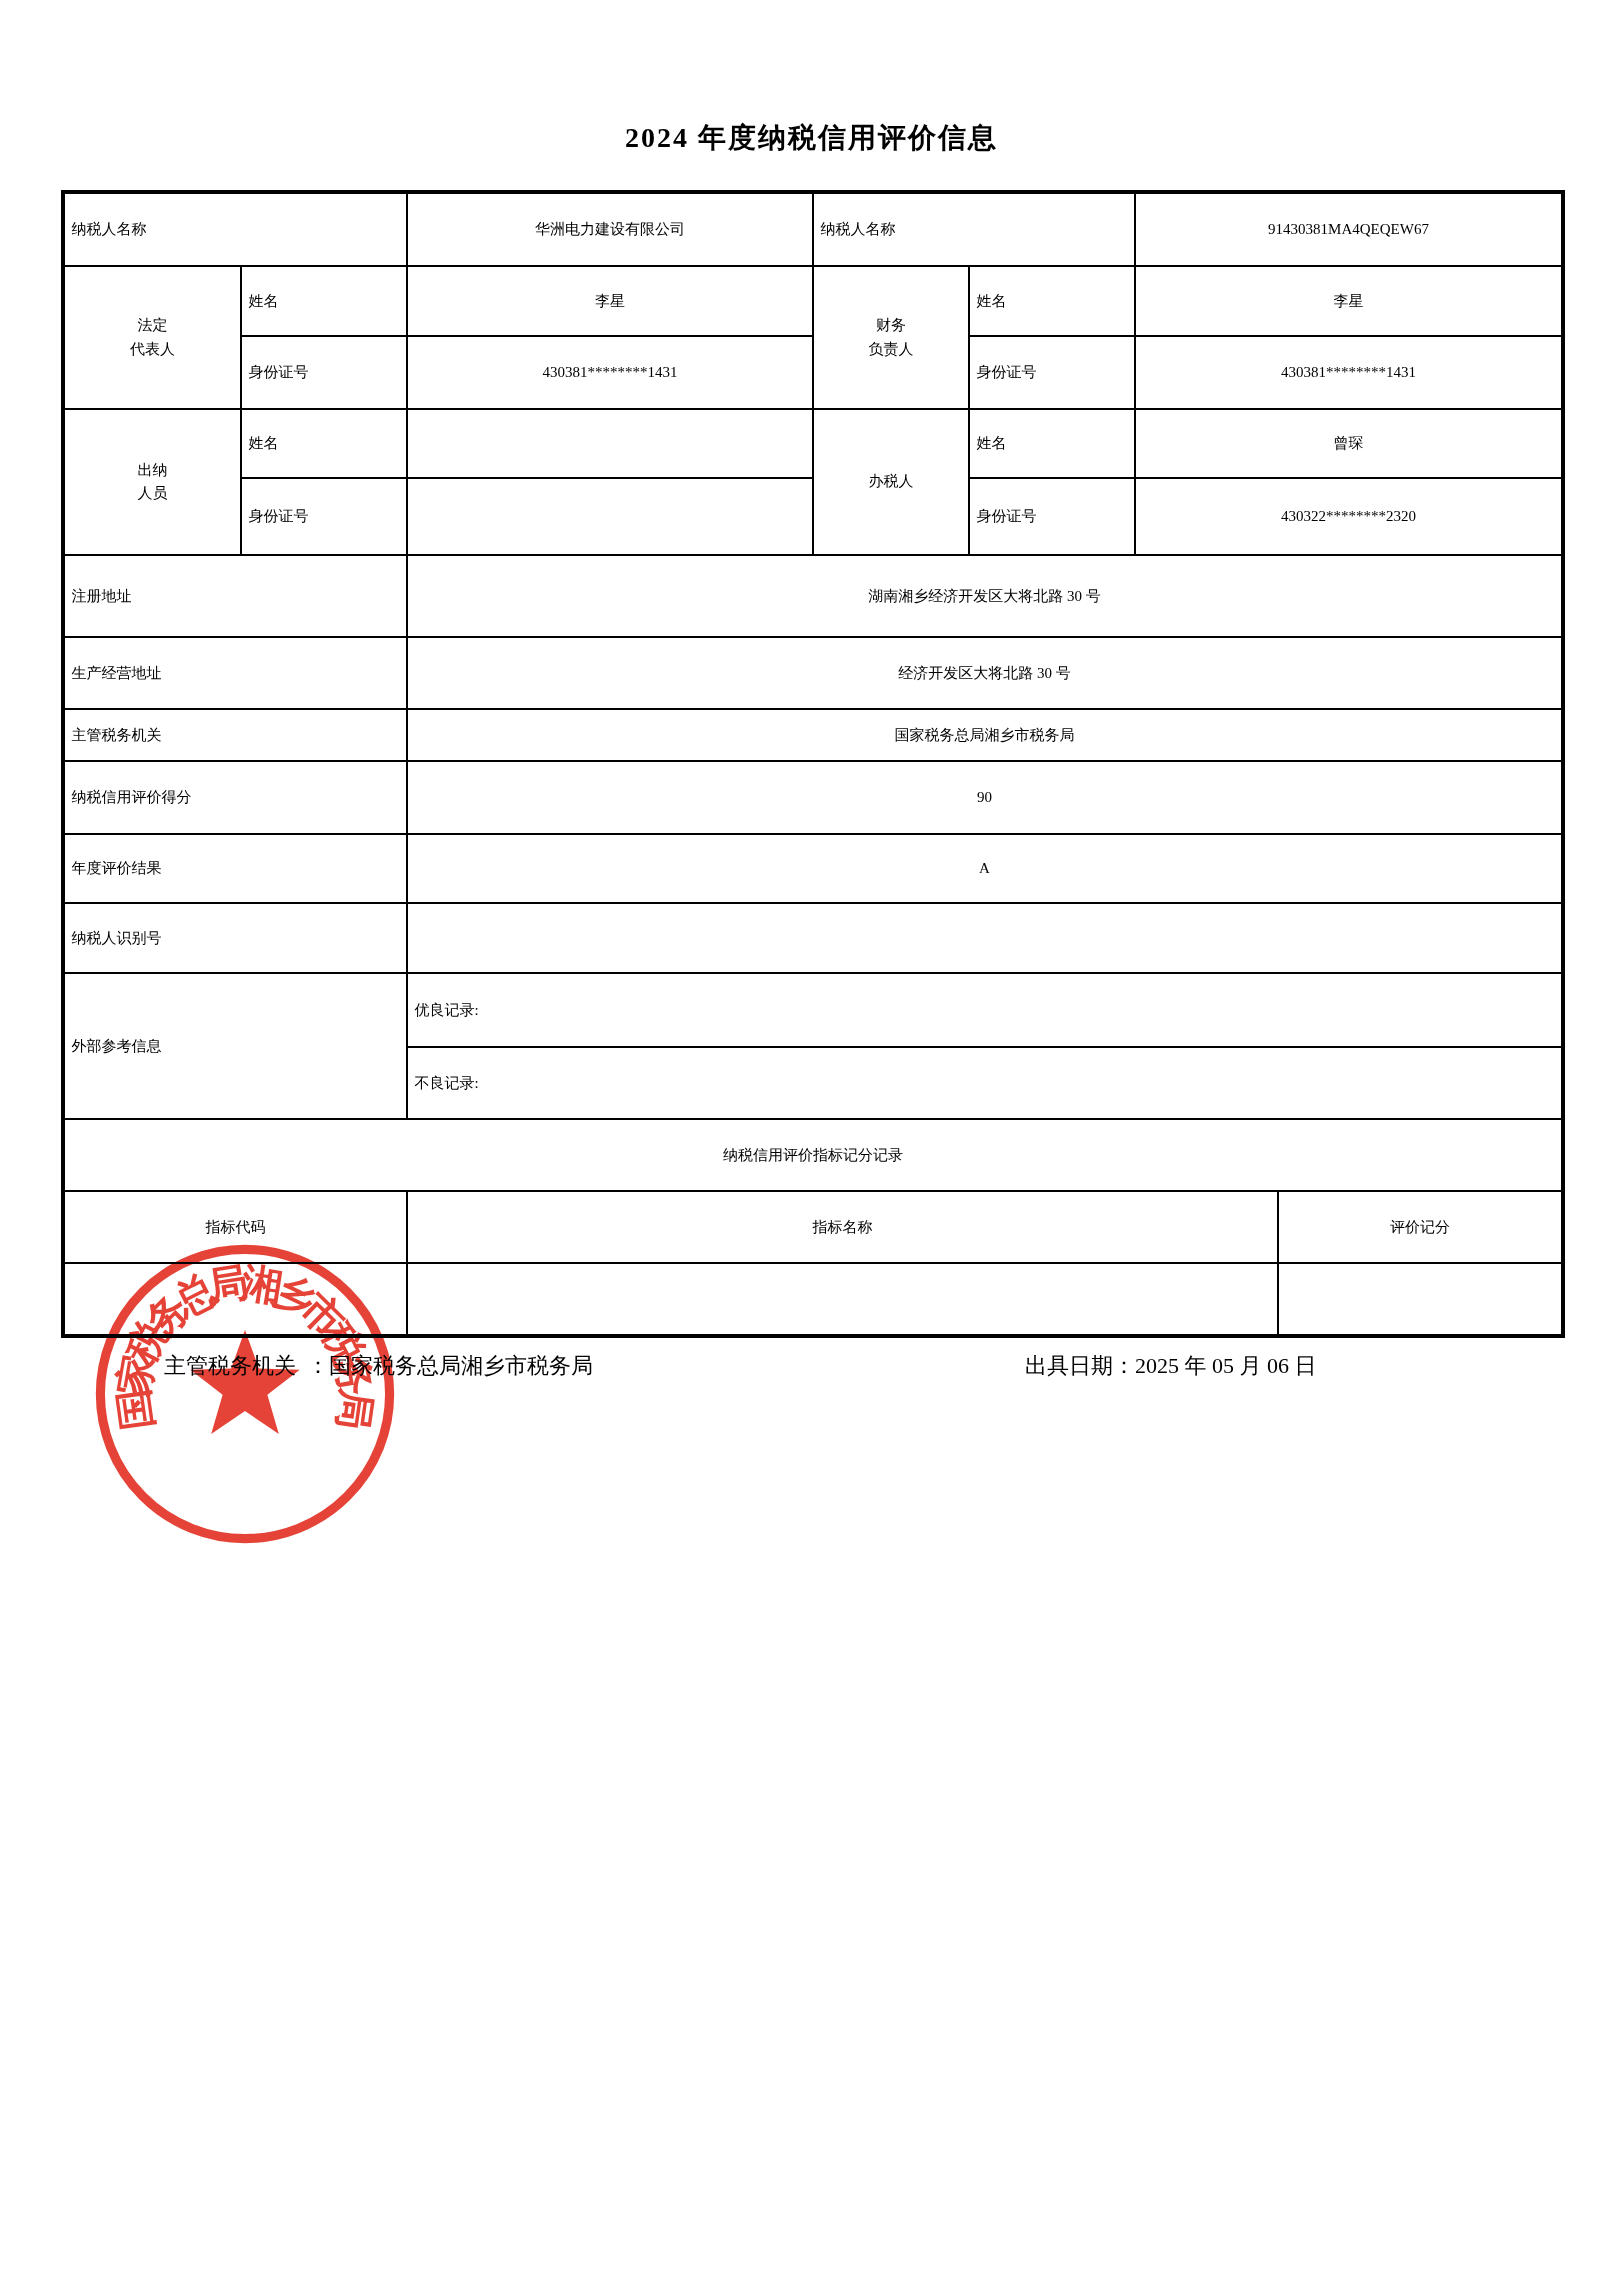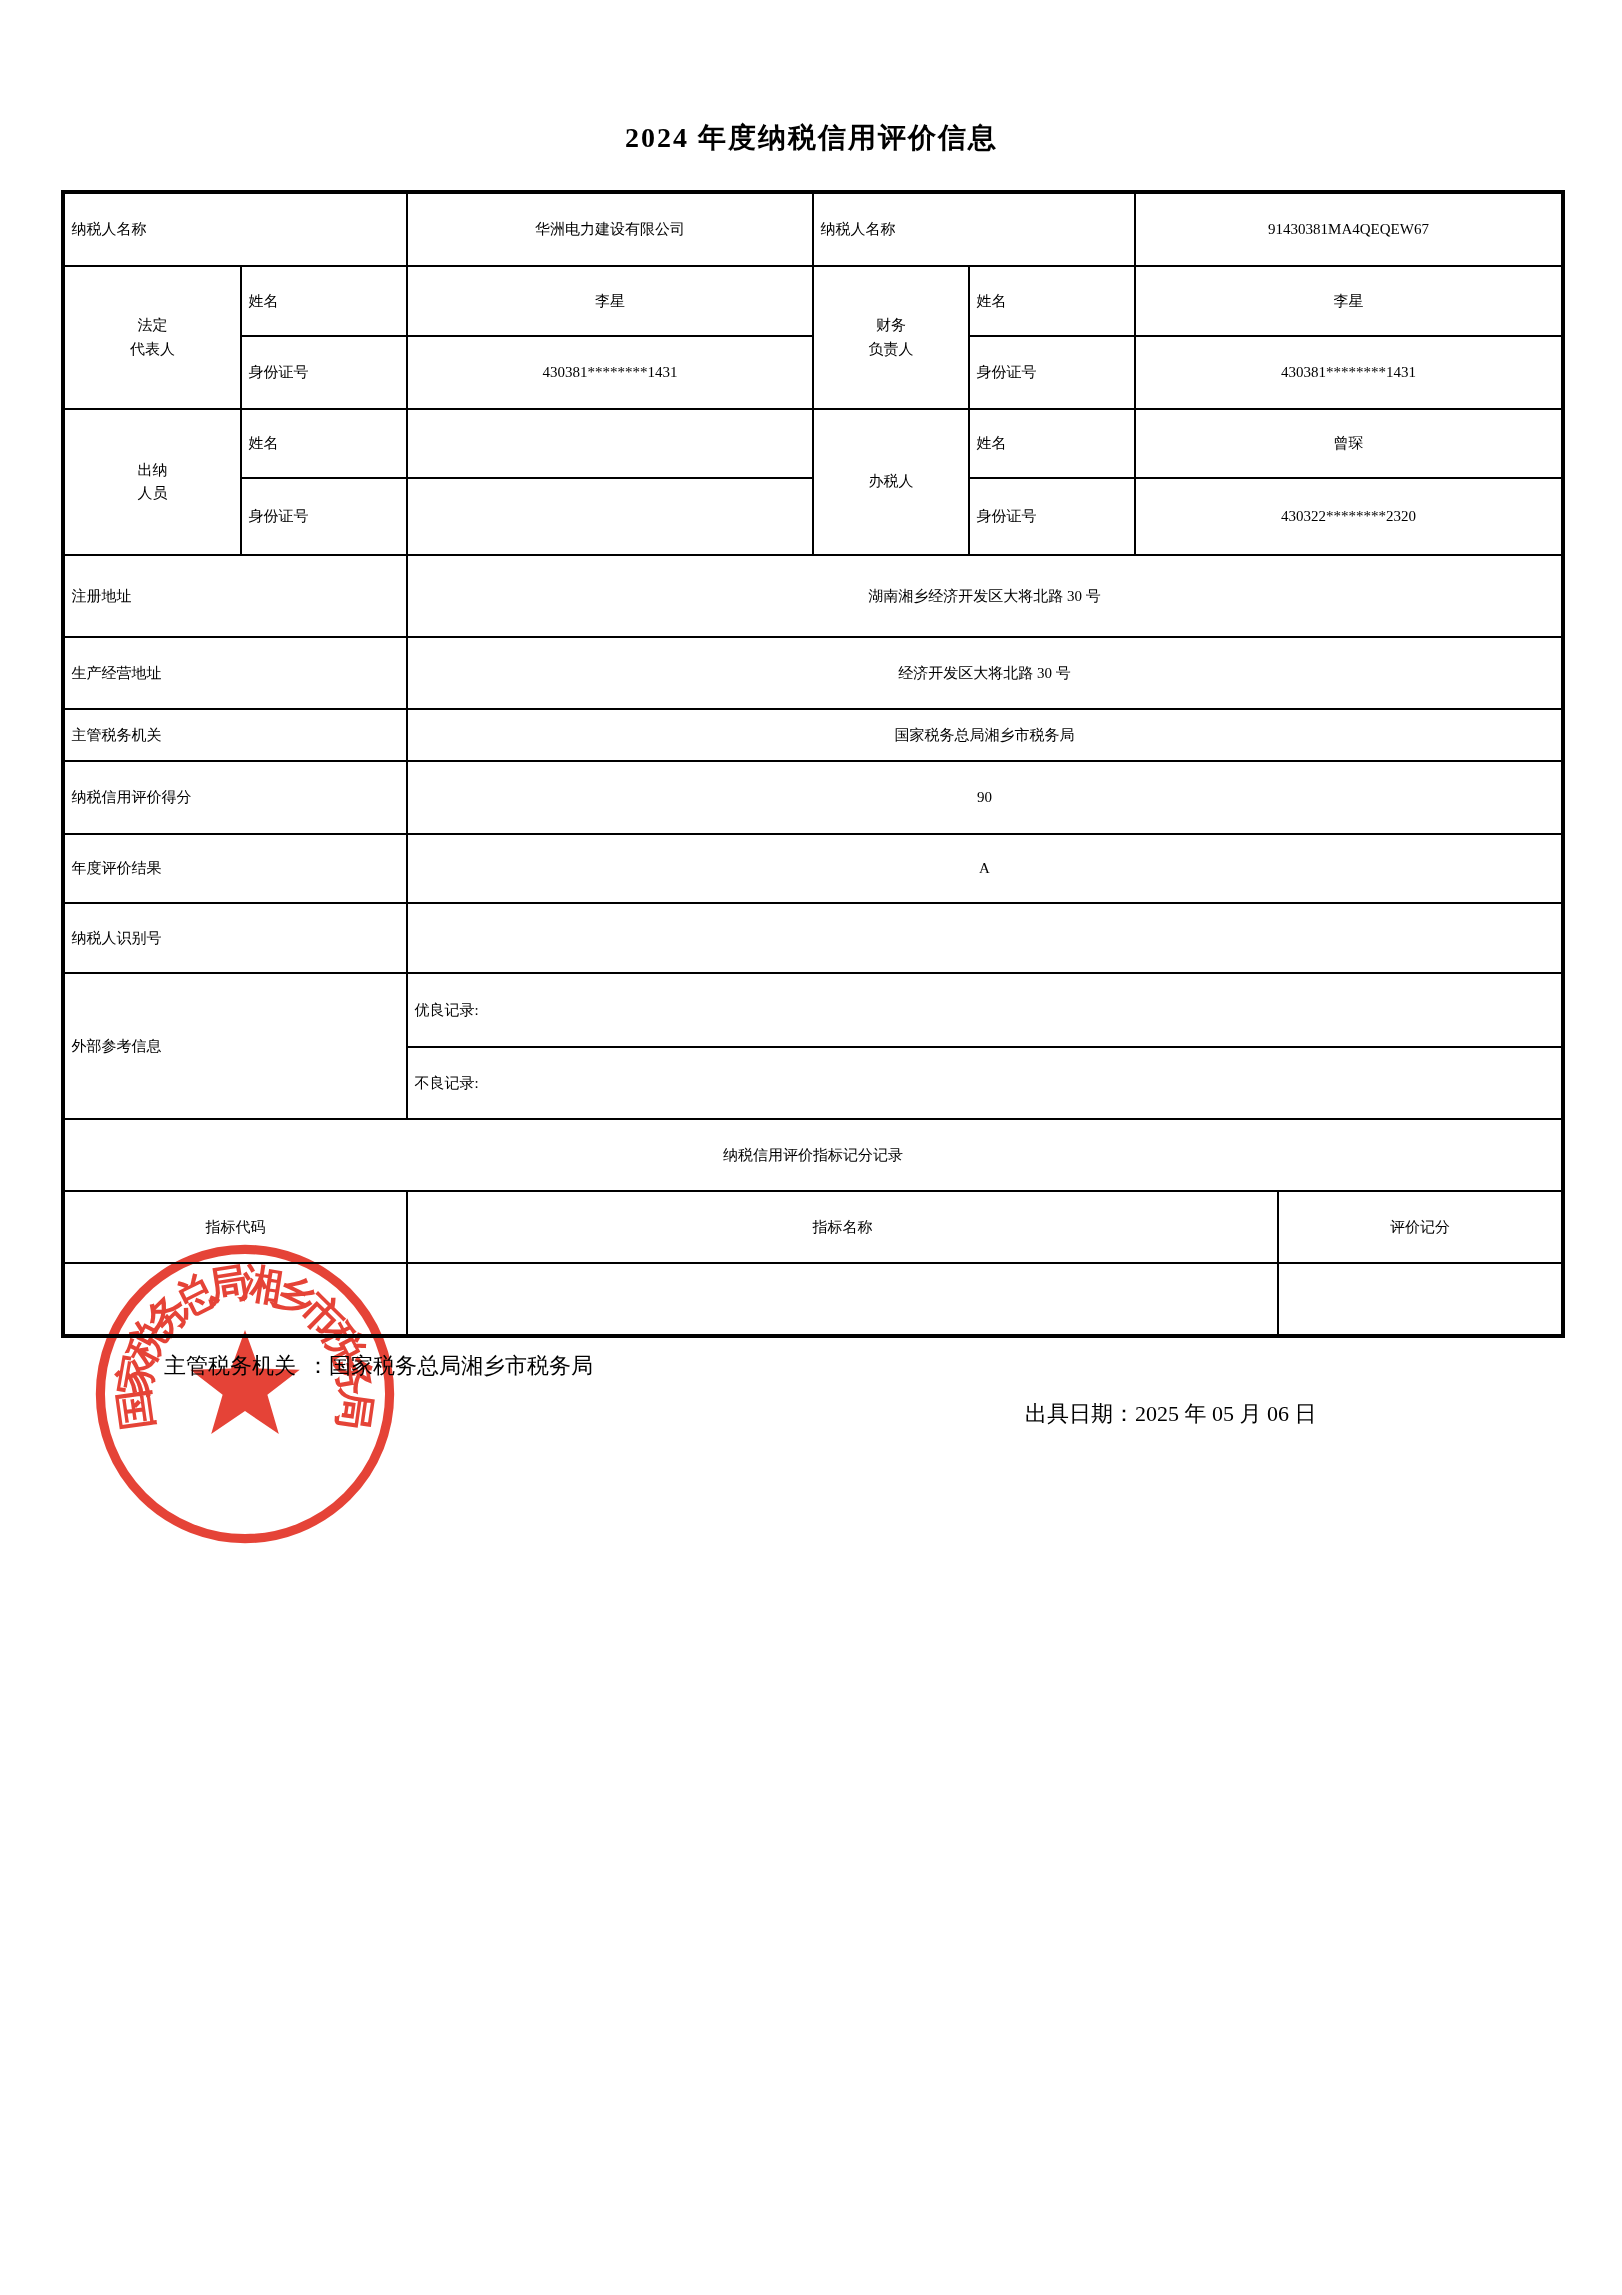--- a/index.html
+++ b/index.html
@@ -24,21 +24,21 @@
   }
   td.lbl  { text-align:left; padding-left:17px; }
   td.ctr  { text-align:center; }
   td.grp  { text-align:center; white-space:pre-line; line-height:1.55; }
   td.rec  { text-align:left; padding-left:19.6px;margin-top:8px; }
   .footer-line {
     position:absolute; top:1349px; height:33px; line-height:33px;
     font-size:22px; white-space:pre;
   }
   #footer-authority { left:164px; }
-  #footer-date { left:1025px;margin-top:48px; }
+  #footer-date { left:1025px; }
   .stamp {
     position:absolute; left:86px; top:1235px;
     mix-blend-mode:multiply; opacity:0.88;
   }
   .stamp text {
     font-family:"Liberation Serif","DejaVu Serif",serif;
     font-weight:bold;
   }
 </style>
 </head>

